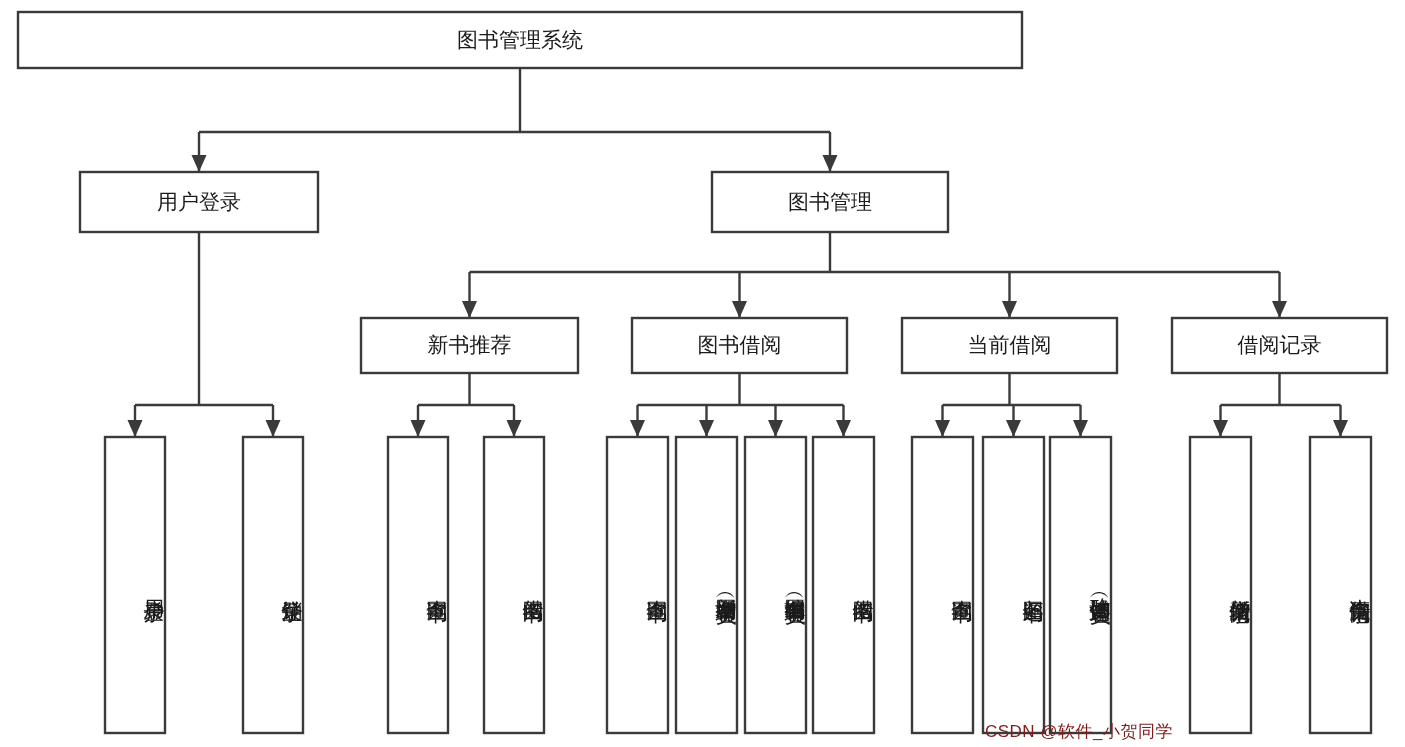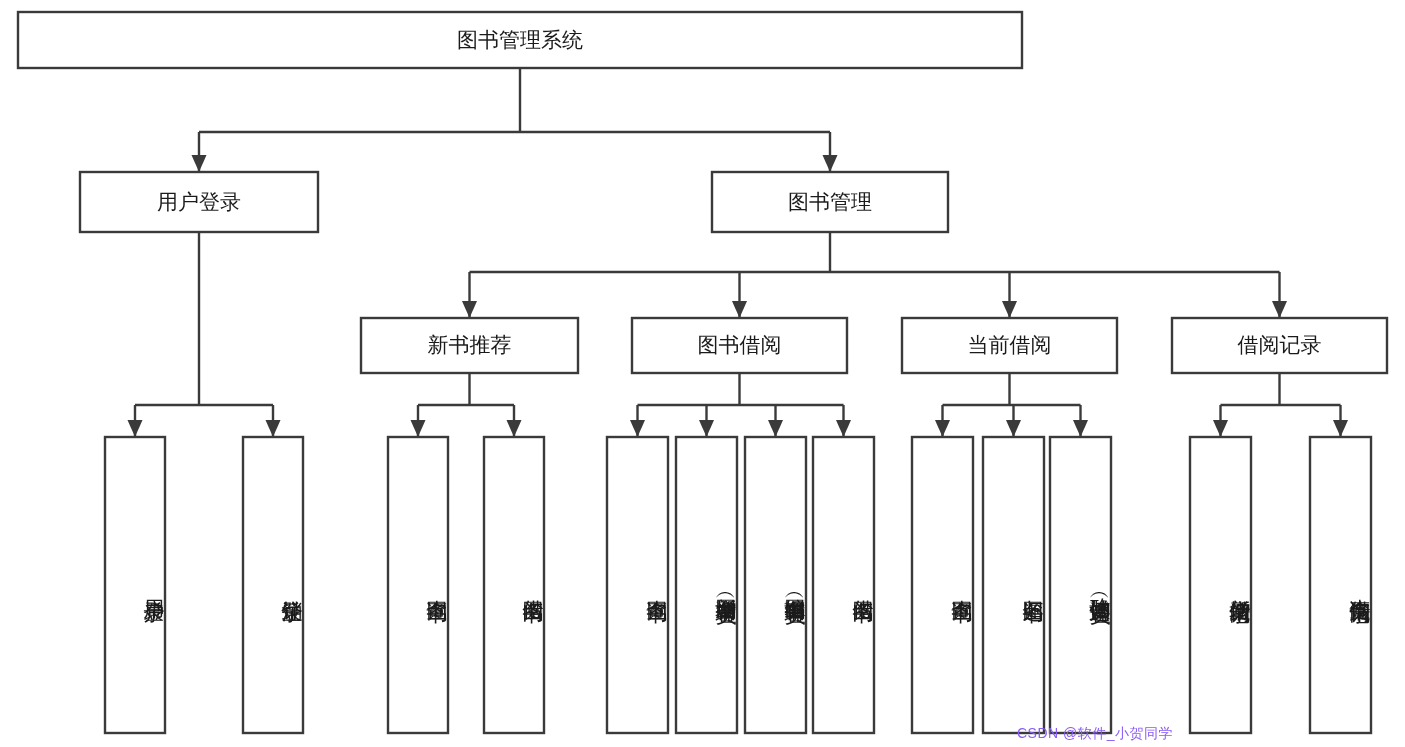--- a/index.html
+++ b/index.html
@@ -62,22 +62,22 @@
     display: flex;
     align-items: flex-start;
     justify-content: center;
     pointer-events: none;
   }
   .watermark {
     position: absolute;
     right: 8px;
     bottom: 4px;
     font-family: "Liberation Sans", "DejaVu Sans", sans-serif;
-    font-size: 14px;
-    color: #8b5cf6;
+    font-size: 17px;
+    color: #7f1d1d;
     white-space: nowrap;
     letter-spacing: 0.5px;
   }
 </style>
 </head>
 <body>
 
 <div id="diagram-root">
 
   <svg id="flow" viewBox="0 0 1405 747">

